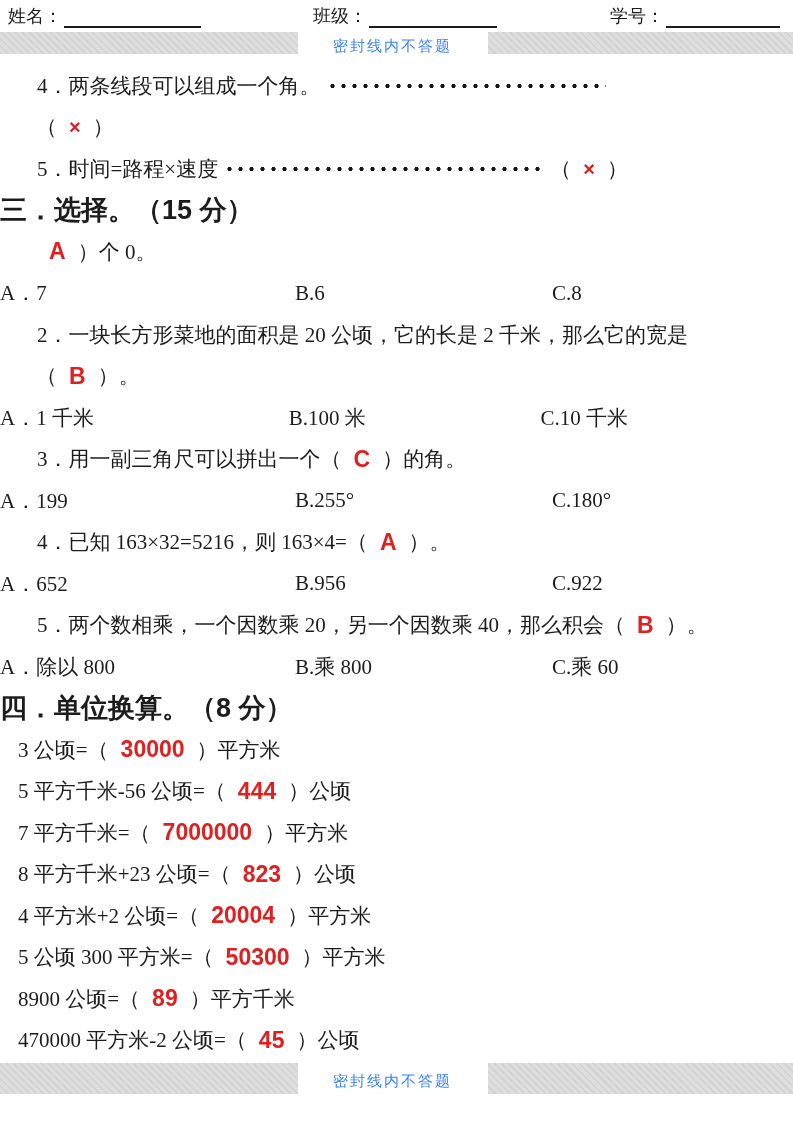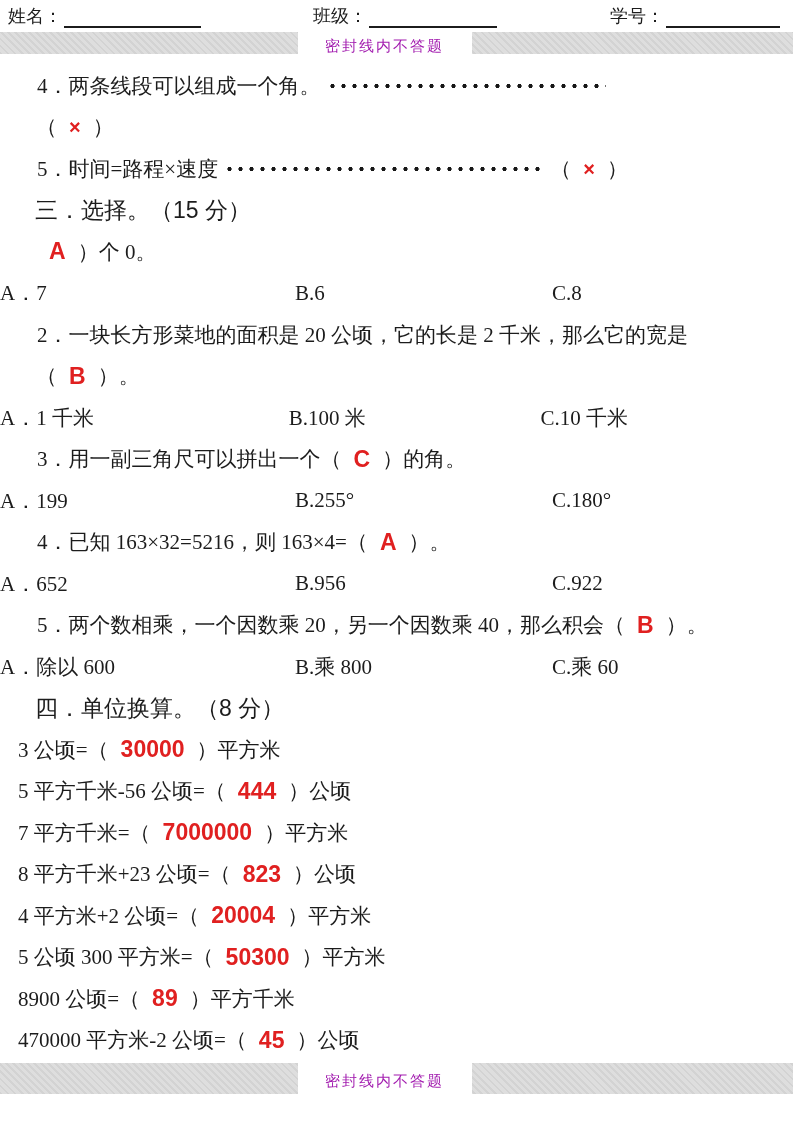--- a/index.html
+++ b/index.html
@@ -25,32 +25,32 @@
   .band{
     position:absolute;left:0;width:793px;
     background:
       repeating-linear-gradient(45deg,#d3d3d3 0 2px,#dedede 2px 5px),
       #d8d8d8;
   }
   .band-top{top:32px;height:22px;}
   .band-bottom{top:1063px;height:31px;}
   .seal-box{
     position:absolute;top:0;left:calc(50% - 99px);
-    width:174px;background:#fff;
+    width:190px;background:#fff;
     display:flex;align-items:center;justify-content:center;
-    font-size:15px;letter-spacing:2px;color:#a21caf;
+    font-size:15px;letter-spacing:2px;color:#3b82f6;
   }
   .band-top .seal-box{height:28px;}
   .band-bottom .seal-box{height:37px;}
   
   .content{position:absolute;top:65px;left:0;width:656px;padding:0;}
   .row{height:41.5px;display:flex;align-items:center;white-space:nowrap;font-size:21px;padding-right:28px;}
   .row.q{padding-left:37px;}
   .row.ansline{padding-left:36px;}
-  .row.heading{padding-left:35px;font-family:"Liberation Sans","DejaVu Sans",sans-serif;font-weight:400;font-size:23px;}
+  .row.heading{font-family:"Liberation Sans","DejaVu Sans",sans-serif;font-weight:700;font-size:27px;}
   .row.opts{}
   .row.conv{padding-left:18px;}
   .o1{display:inline-block;width:295px;}
   .o2{display:inline-block;width:257px;}
   .o3{display:inline-block;flex:1;}
   .ans{
     color:#e02020;
     font-family:"Liberation Sans","DejaVu Sans",sans-serif;
     font-weight:700;font-size:23px;
     padding:0 12px;line-height:1;
@@ -157,21 +157,21 @@
       <span class="o2">B.956</span>
       <span class="o3">C.922</span>
     </div>
 
     <div class="row q">
       <span>5．两个数相乘，一个因数乘 20，另一个因数乘 40，那么积会（</span>
       <span class="ans">B</span>
       <span>）。</span>
     </div>
     <div class="row opts">
-      <span class="o1">A．除以 600</span>
+      <span class="o1">A．除以 800</span>
       <span class="o2">B.乘 800</span>
       <span class="o3">C.乘 60</span>
     </div>
 
     <div class="row heading">四．单位换算。（8 分）</div>
 
     <div class="row conv">
       <span>3 公顷=（</span>
       <span class="ans">30000</span>
       <span>）平方米</span>

